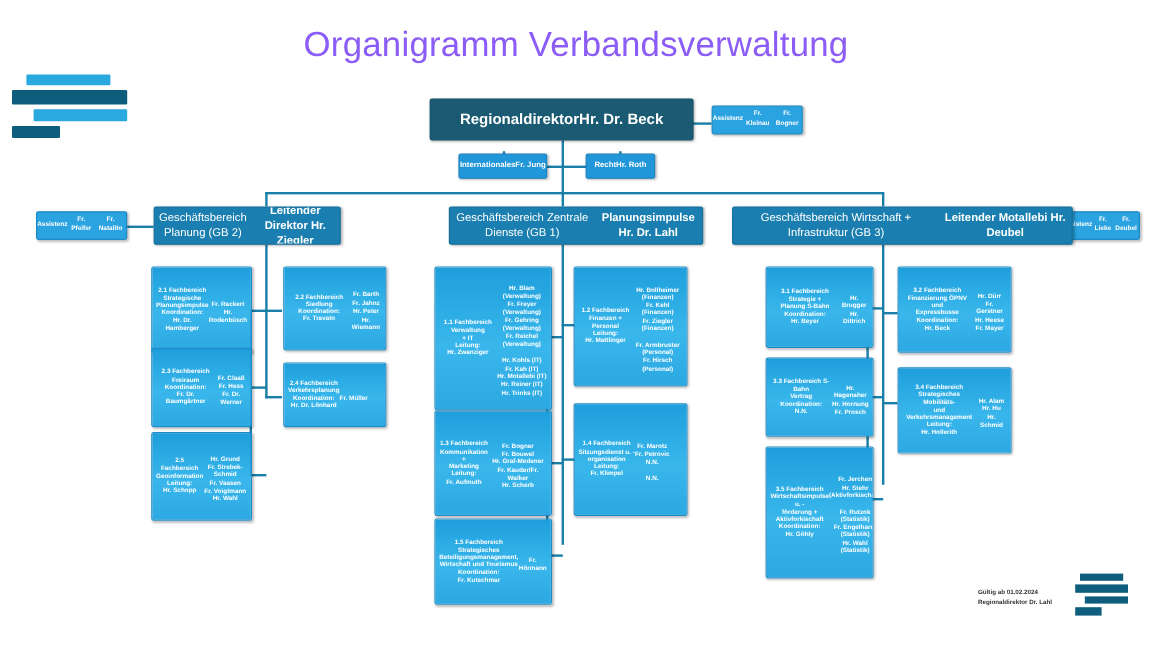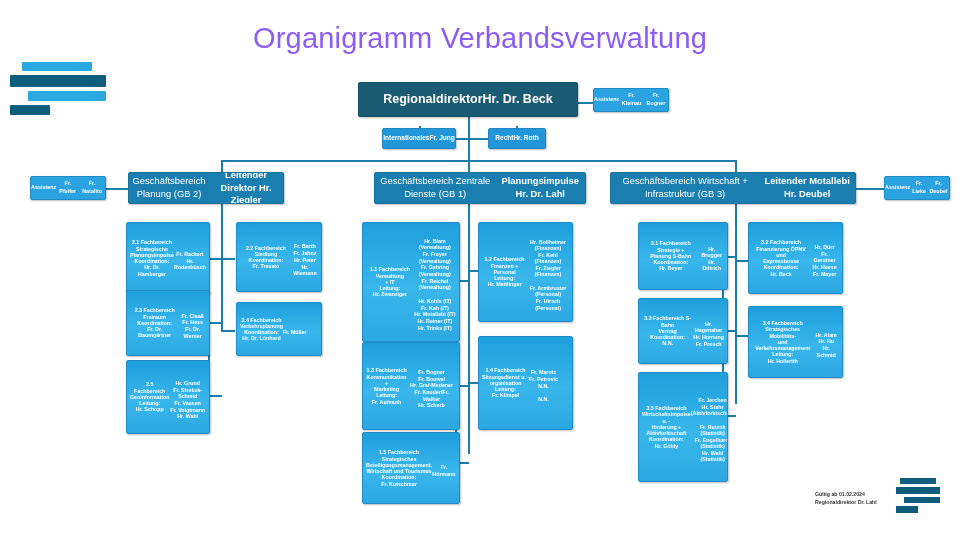--- a/index.html
+++ b/index.html
@@ -179,21 +179,21 @@
   </div>
 
   <div class="box b-gb" style="left:128px;top:172px;width:156px;height:32px;">
     <div class="l1">Geschäftsbereich Planung (GB 2)</div>
     <div class="l2">Leitender Direktor Hr. Ziegler</div>
   </div>
   <div class="box b-gb" style="left:362px;top:172px;width:212px;height:32px;margin-left:12px;">
     <div class="l1">Geschäftsbereich Zentrale Dienste (GB 1)</div>
     <div class="l2">Planungsimpulse Hr. Dr. Lahl</div>
   </div>
-  <div class="box b-gb" style="left:610px;top:172px;width:246px;height:32px;">
+  <div class="box b-gb" style="left:610px;top:172px;width:284px;height:32px;">
     <div class="l1">Geschäftsbereich Wirtschaft + Infrastruktur (GB 3)</div>
     <div class="l2">Leitender Motallebi Hr. Deubel</div>
   </div>
 
   <div id="dept-layer">
       <div class="box b-fb" style="left: 126px; top: 222px; width: 84px; height: 72px;">
         <div class="hd">
           <div>2.1 Fachbereich</div>
           <div>Strategische</div>
           <div>Planungsimpulse</div>

